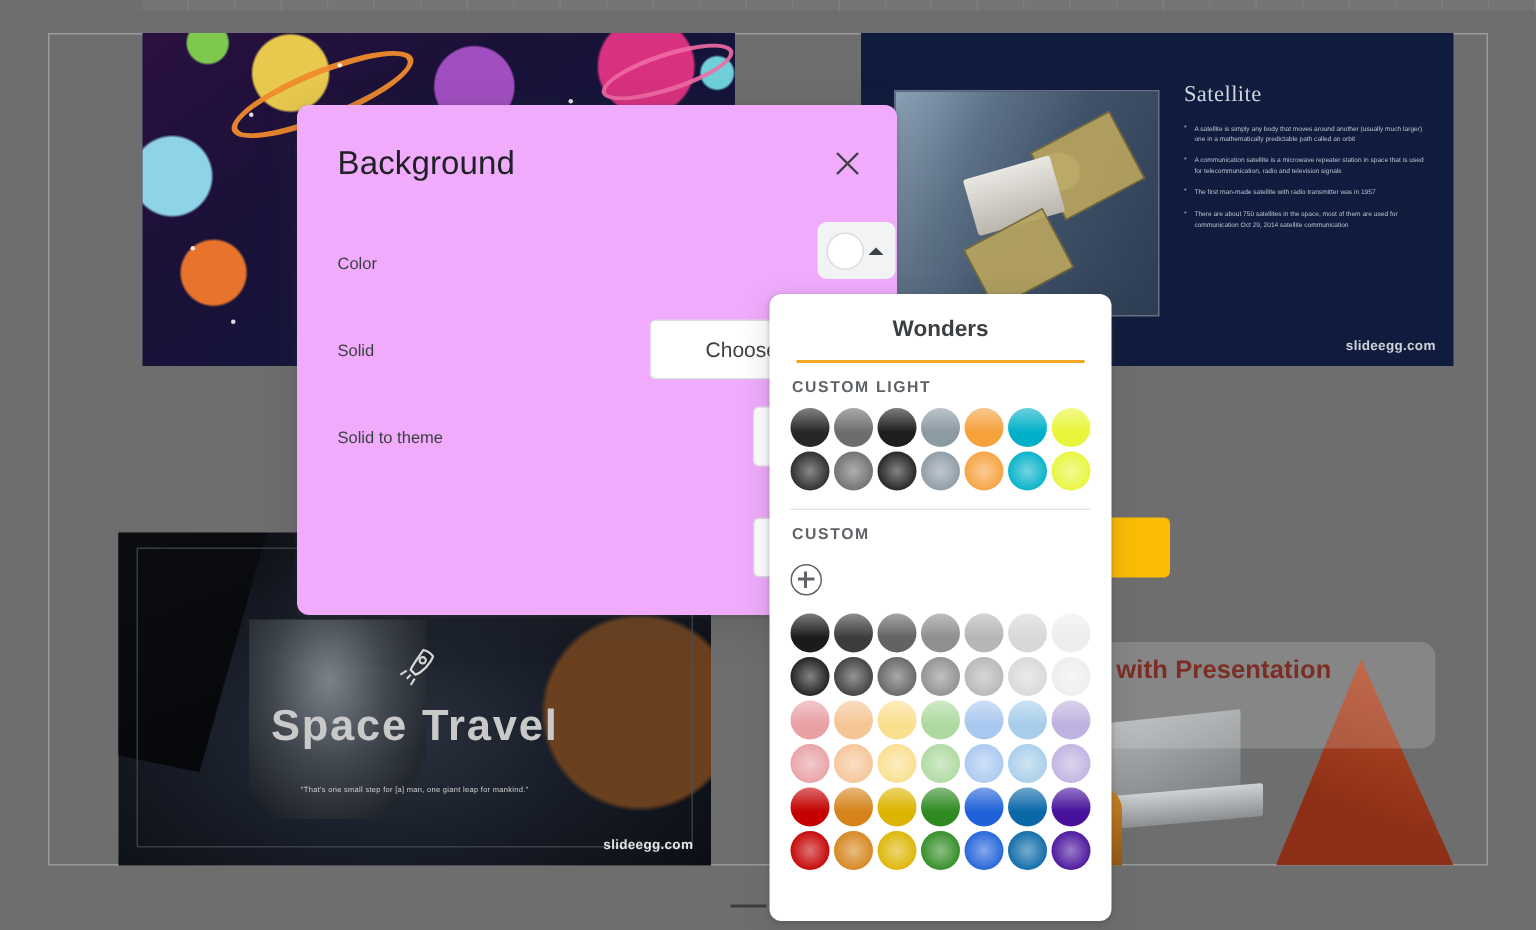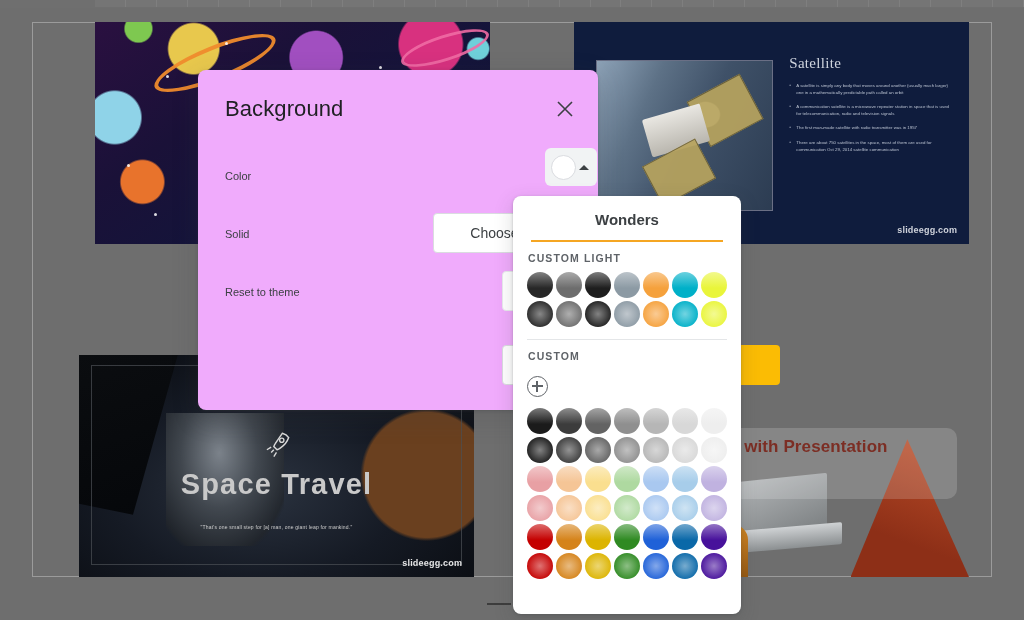--- a/index.html
+++ b/index.html
@@ -428,21 +428,21 @@
         <span class="caret-up"></span>
       </button>
     </div>
 
     <div class="row row-image">
       <span class="row-label">Solid</span>
       <button class="btn-outline btn-choose">Choose image</button>
     </div>
 
     <div class="row row-reset">
-      <span class="row-label">Reset to theme</span>
+      <span class="row-label">Solid to theme</span>
       <button class="btn-outline btn-reset">Reset</button>
     </div>
 
     <div class="dlg-actions">
       <button class="btn-add">Add to theme</button>
       <button class="btn-done">Done</button>
     </div>
   </div>
 
   <div class="picker">

